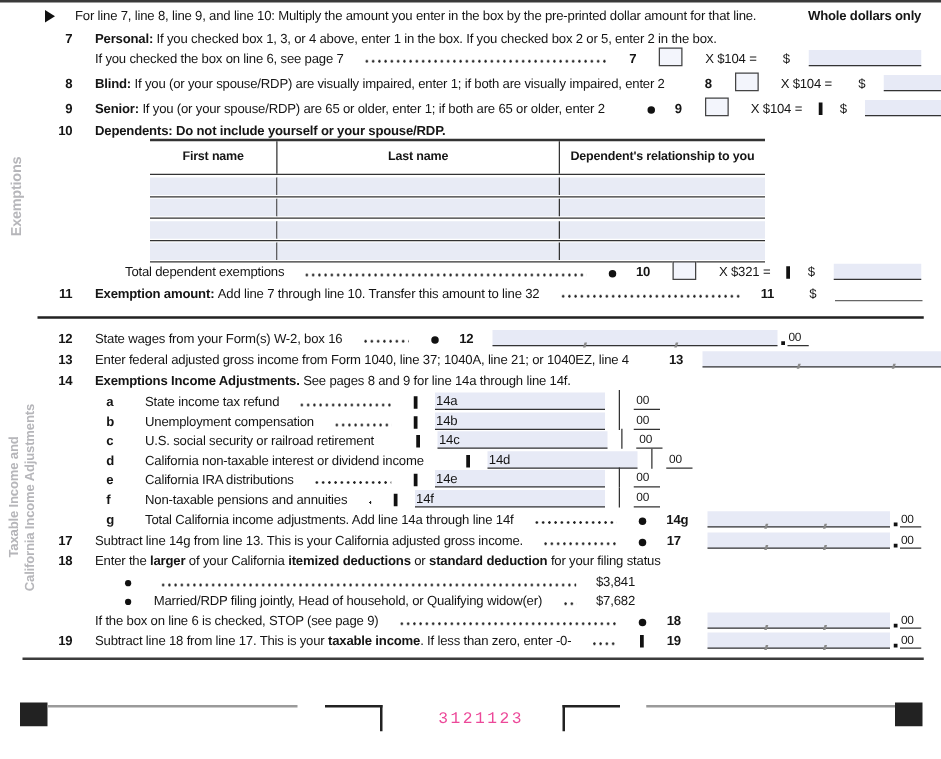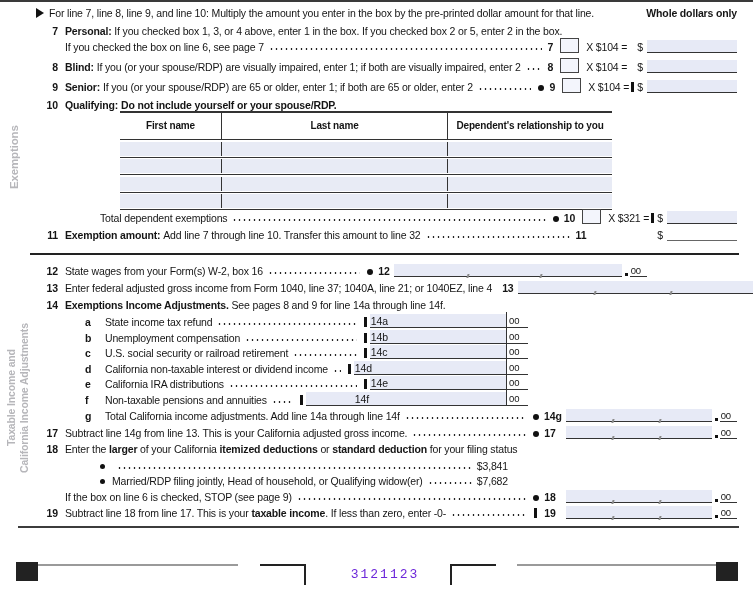--- a/index.html
+++ b/index.html
@@ -1,21 +1,21 @@
 <!DOCTYPE html>
 <html><head>
 <meta charset="utf-8">
 <style>
   html,body{margin:0;padding:0;}
   body{
     width:753px;height:607px;position:relative;background:#ffffff;
     font-family:"Liberation Sans",sans-serif;font-size:10.5px;color:#151515;
     overflow:hidden;letter-spacing:-0.15px;
   }
-  .row{position:absolute;left:36px;right:16px;display:flex;align-items:flex-end;white-space:nowrap;height:14px;}
+  .row{position:absolute;left:36px;right:16px;display:flex;align-items:flex-end;white-space:nowrap;height:14px;gap:11px;}
   .b{font-weight:bold;margin-top:43px;}
   .lno{width:22px;text-align:right;margin-right:7px;font-weight:bold;flex:0 0 auto;}
   .sub{width:14px;text-align:left;margin-right:6px;font-weight:bold;flex:0 0 auto;}
   .lead{flex:1 1 auto;height:5px;margin:0 5px 2px 5px;
     background-image:radial-gradient(circle,#222 0.9px,transparent 1.15px);
     background-size:5px 4px;background-repeat:repeat-x;background-position:0 100%;}
   .dotm{width:6px;height:6px;border-radius:50%;background:#111;margin:0 5px 2px 2px;flex:0 0 auto;}
   .barm{width:3px;height:10px;background:#111;margin:0 3px 1px 2px;flex:0 0 auto;}
   .cb{width:17px;height:13px;border:1.3px solid #444;background:#f3f5fc;margin:0 7px 0 7px;flex:0 0 auto;}
   .dsign{margin:0 4px 0 6px;}
@@ -44,21 +44,21 @@
   .dt-head .c1,.dt-head .c2{border-right:1px solid #333;}
   .dt-row{display:grid;grid-template-columns:102px 226px 164px;height:16.5px;border-bottom:1.6px solid #333;}
   .dt-row div{background:#e8ebf5;margin:1.5px 0 1px 0;}
   .dt-row .c1,.dt-row .c2{border-right:1px solid #333;}
   
   .sq{position:absolute;width:22px;height:19px;background:#222;top:562px;}
   .grayline{position:absolute;height:1.6px;background:#9a9a9a;top:564px;}
   #bracket-l{position:absolute;left:260px;top:564px;width:44px;height:19px;border-top:2.5px solid #222;border-right:2.5px solid #222;}
   #bracket-r{position:absolute;left:450px;top:564px;width:44px;height:19px;border-top:2.5px solid #222;border-left:2.5px solid #222;}
   #scanline{position:absolute;left:340px;top:567px;width:90px;text-align:center;
-    font-family:"Liberation Mono",monospace;font-size:13px;letter-spacing:2px;color:#6d28d9;}
+    font-family:"Liberation Mono",monospace;font-size:13px;letter-spacing:2px;color:#ec4899;}
 </style>
 </head>
 <body>
 
 <div id="top-rule"></div>
 
 <div class="vlabel" style="left:8px;top:93px;height:128px;font-size:11.5px;">
   <span>Exemptions</span>
 </div>
 <div class="vlabel" style="left:5px;top:292px;height:212px;font-size:10.5px;line-height:13px;">
@@ -107,21 +107,21 @@
   <span class="b">9</span>
   <span class="cb"></span>
   <span>X $104 =</span>
   <span class="barm"></span>
   <span class="dsign" style="margin-left:0;">$</span>
   <span class="band" style="width:90px;"></span>
 </div>
 
 <div class="row" style="top:97px;">
   <span class="lno">10</span>
-  <span><span class="b">Qualifying:</span>&nbsp;<span class="b">Do not include yourself or your spouse/RDP.</span></span>
+  <span><span class="b">Dependents:</span>&nbsp;<span class="b">Do not include yourself or your spouse/RDP.</span></span>
 </div>
 
 <div id="dep-table">
   <div class="dt-head">
     <div class="c1">First name</div>
     <div class="c2">Last name</div>
     <div class="c3">Dependent's relationship to you</div>
   </div>
   <div class="dt-row">
       <div class="c1"></div>
@@ -235,21 +235,21 @@
       <span class="scode">14c</span>
     </span>
   <span class="vdiv"></span>
   <span class="scents">00</span>
 </div>
 <div class="row" style="top:360.5px;left:85px;right:225px;">
   <span class="sub">d</span>
   <span>California non-taxable interest or dividend income</span>
   <span class="lead"></span>
   <span class="barm"></span>
-  <span class="sband" style="width:152px;">
+  <span class="sband" style="width:120px;">
       <span class="scode">14d</span>
     </span>
   <span class="vdiv"></span>
   <span class="scents">00</span>
 </div>
 <div class="row" style="top:376px;left:85px;right:225px;">
   <span class="sub">e</span>
   <span>California IRA distributions</span>
   <span class="lead"></span>
   <span class="barm"></span>
@@ -257,21 +257,21 @@
       <span class="scode">14e</span>
     </span>
   <span class="vdiv"></span>
   <span class="scents">00</span>
 </div>
 <div class="row" style="top:391.5px;left:85px;right:225px;">
   <span class="sub">f</span>
   <span>Non-taxable pensions and annuities</span>
   <span class="lead"></span>
   <span class="barm"></span>
-  <span class="sband" style="width:152px;padding-left:48px;">
+  <span class="sband" style="width:152px;">
       <span class="scode">14f</span>
     </span>
   <span class="vdiv"></span>
   <span class="scents">00</span>
 </div>
 
 <div class="row" style="top:408px;left:85px;">
   <span class="sub">g</span>
   <span>Total California income adjustments. Add line 14a through line 14f</span>
   <span class="lead"></span>

